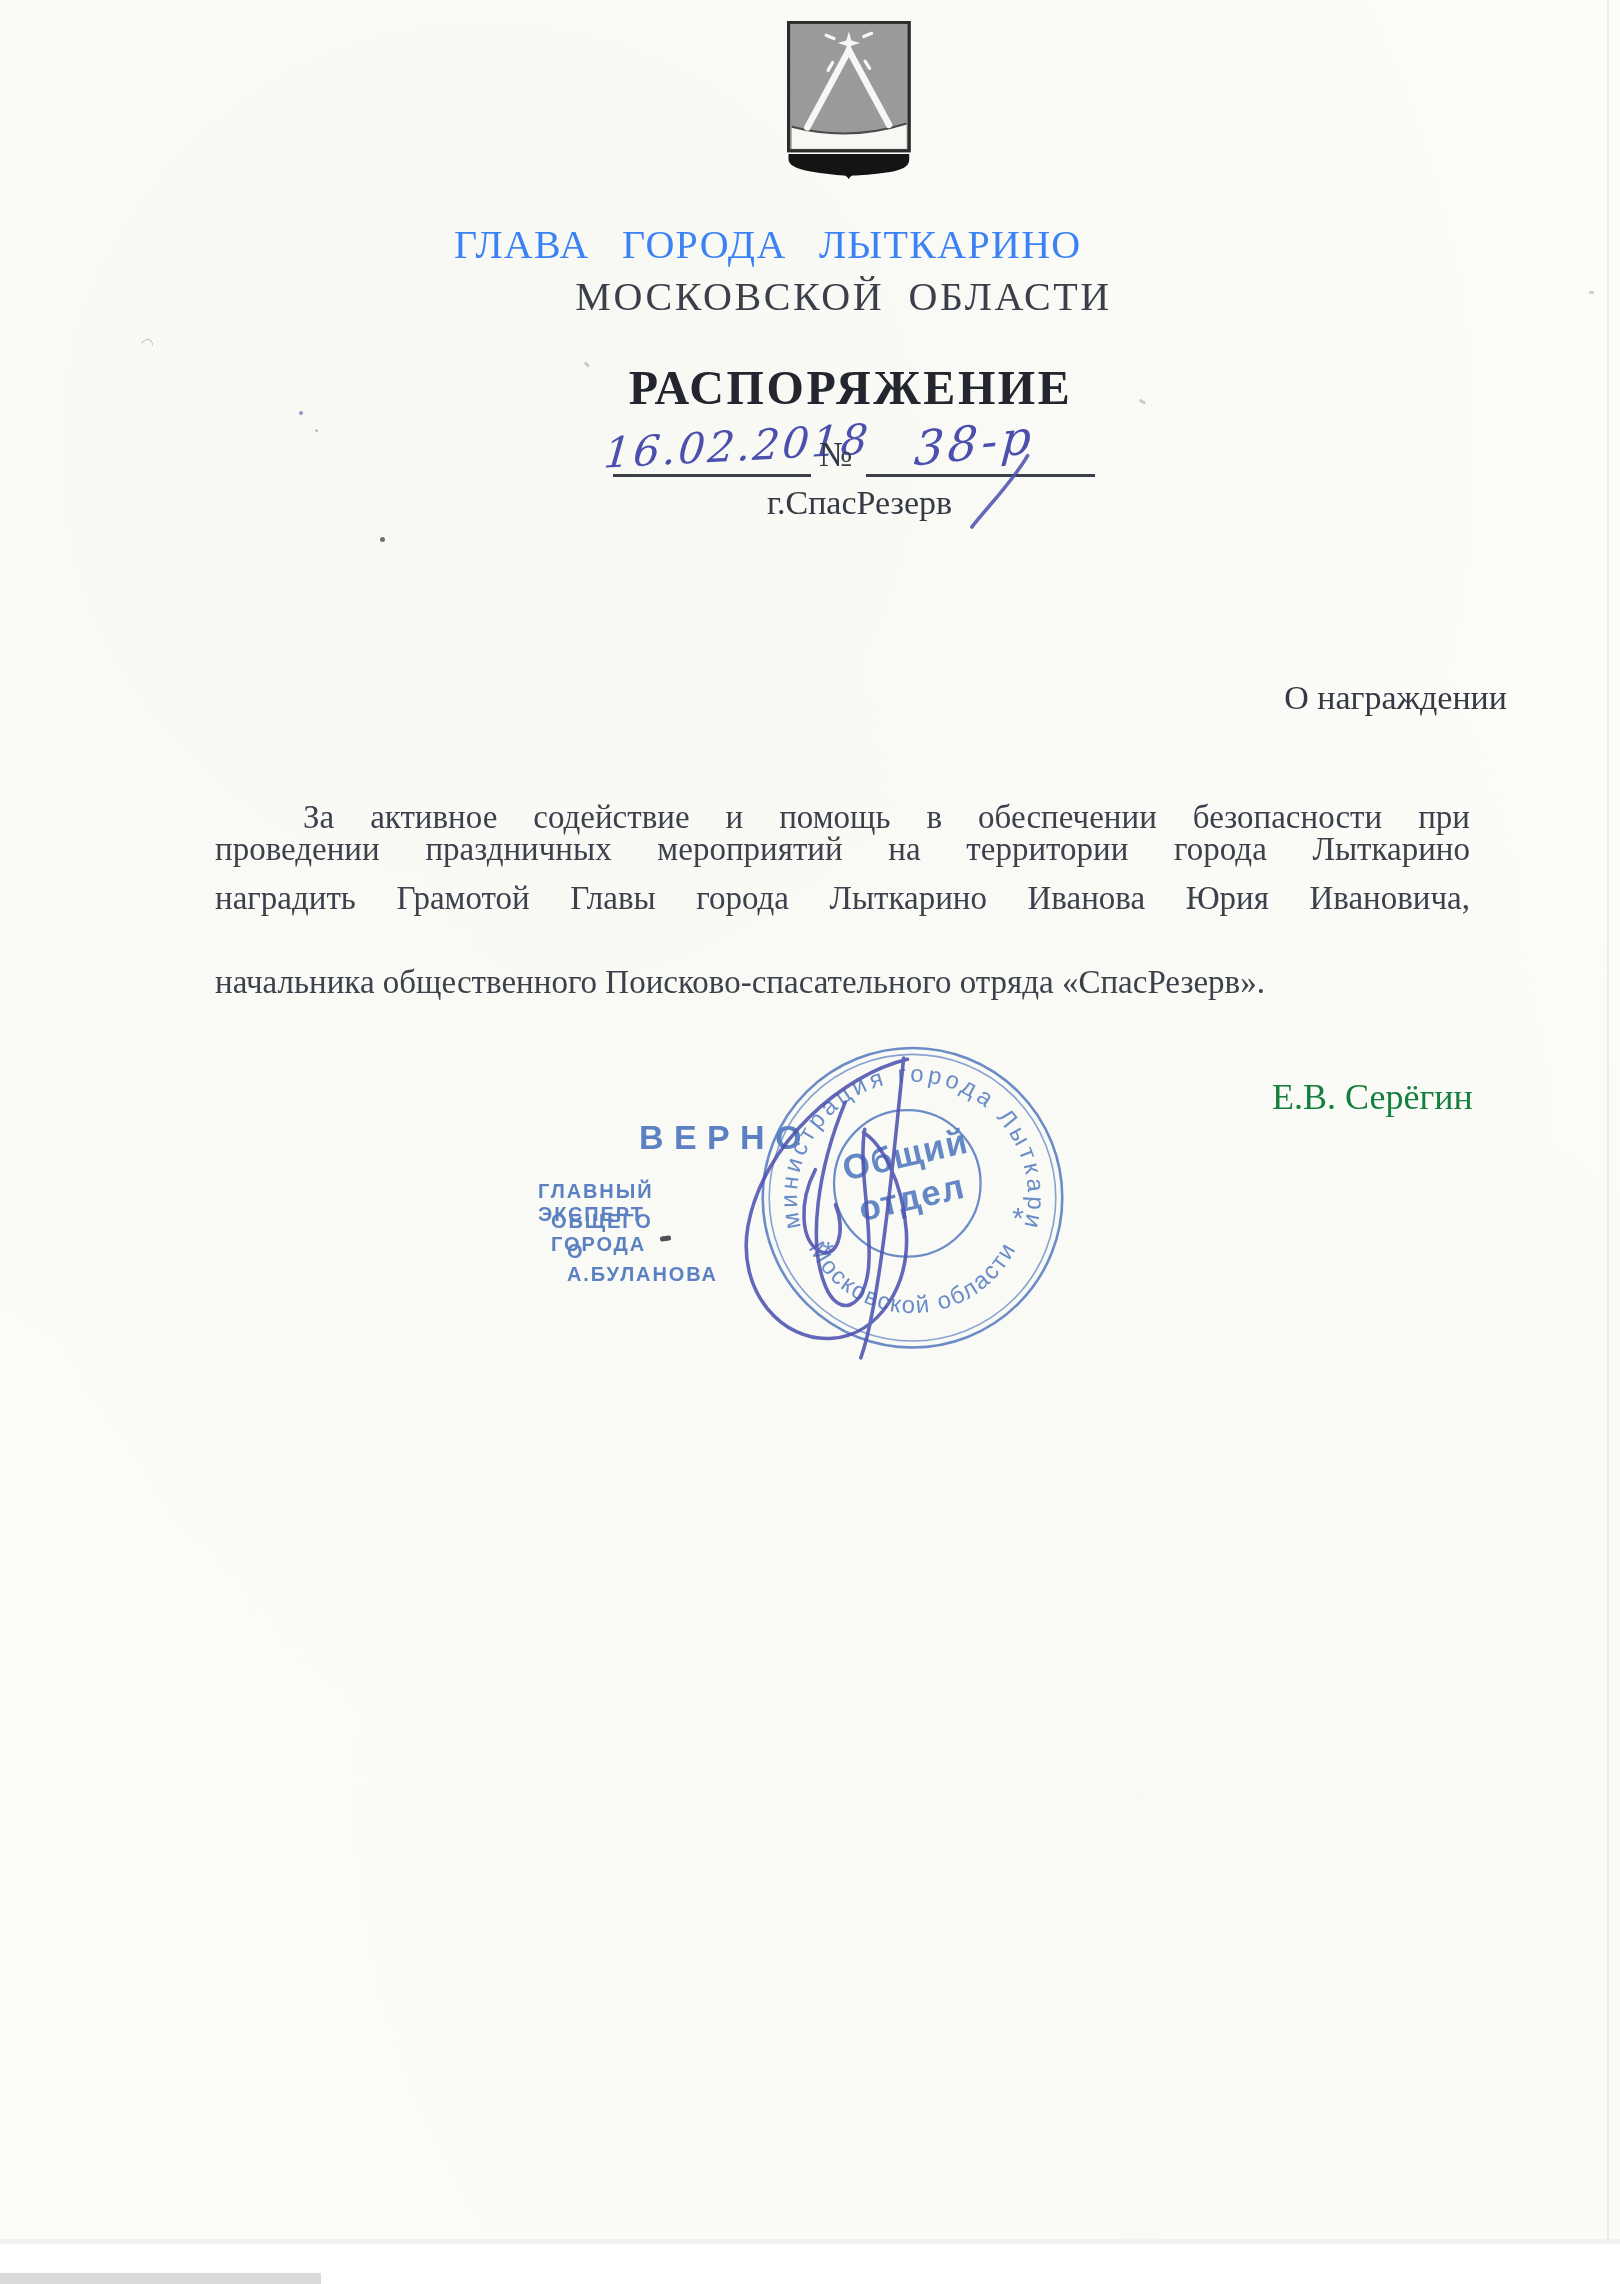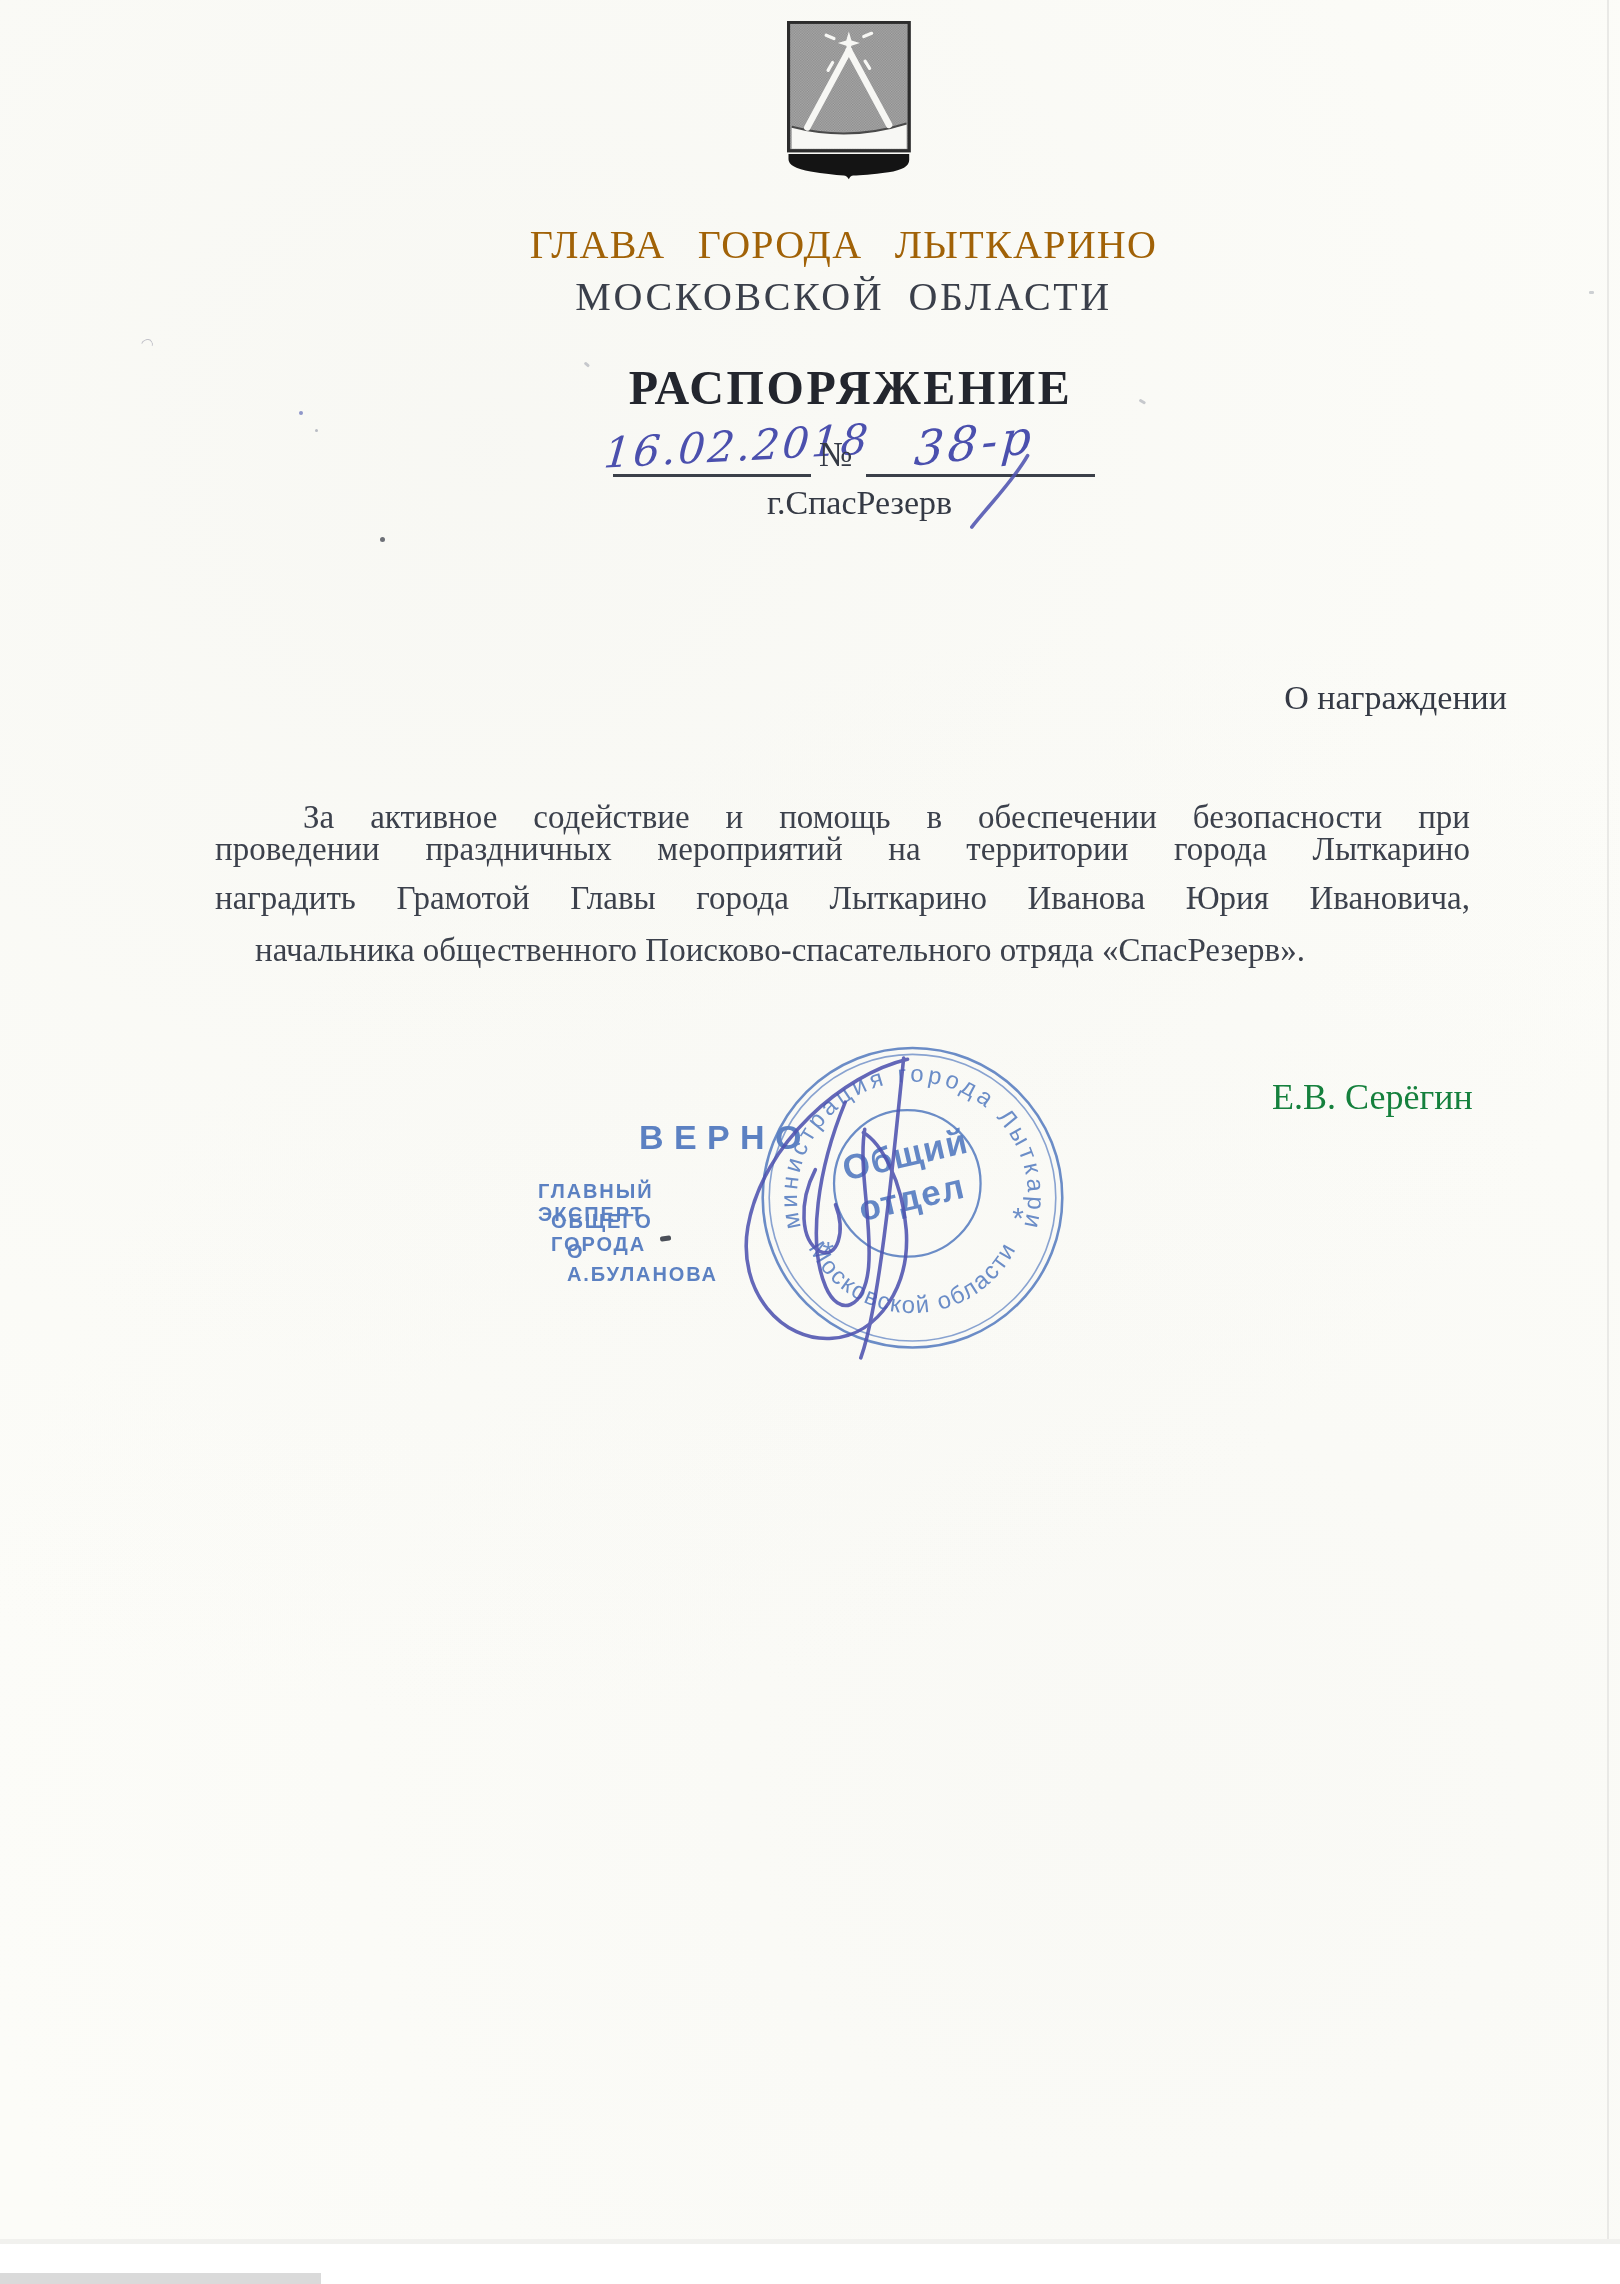--- a/index.html
+++ b/index.html
@@ -7,22 +7,22 @@
         font-family:"Liberation Serif","DejaVu Serif",serif;}
   .paper{position:absolute;left:0;top:0;width:1621px;height:2244px;background:#fcfcf8;
          background-image:radial-gradient(circle at 30% 20%, rgba(240,240,235,.35) 0%, rgba(252,252,248,0) 60%),
                           radial-gradient(circle at 70% 80%, rgba(242,242,238,.3) 0%, rgba(252,252,248,0) 55%);}
   .paper-edge{position:absolute;left:0;top:2239px;width:1621px;height:5.2px;background:#f1f1ee;}
   .scan-right-line{position:absolute;left:1607px;top:0;width:1.9px;height:2239px;background:#e9e9e6;}
   .scan-strip{position:absolute;left:0;top:2273px;width:321px;height:11px;background:#dadada;}
 
   .abs{position:absolute;}
 
-  .org-line1{left:454px;top:221px;width:779px;text-align:center;font-size:40px;
-             letter-spacing:1.3px;word-spacing:21px;color:#a16207;}
+  .org-line1{left:454px;top:221px;width:779px;font-size:40px;
+             letter-spacing:1.3px;word-spacing:21px;color:#3b82f6;}
   .org-line2{left:454px;top:273px;width:779px;text-align:center;font-size:40px;
              letter-spacing:2.6px;word-spacing:11.7px;color:#3a3f4a;}
   .doc-type{left:552px;top:360px;width:597px;text-align:center;font-size:48px;font-weight:bold;
             letter-spacing:2.6px;color:#23262e;}
 
   .hand{font-family:"DejaVu Serif","Liberation Serif",serif;font-style:italic;color:#4b50ae;}
   .hand-date{left:604px;top:423px;width:214px;font-size:42px;letter-spacing:2.6px;
              transform:rotate(-3deg) skewX(-8deg);}
   .numero{left:819px;top:435px;font-size:35px;color:#353a45;}
   .hand-number{left:914px;top:415px;font-size:47px;letter-spacing:3.9px;
@@ -32,21 +32,21 @@
   .rule-number{left:866px;top:474px;width:229px;}
   .place{left:720px;top:484px;width:279px;text-align:center;font-size:34px;color:#353a45;}
 
   .subject{left:209px;top:679px;width:1298px;text-align:right;font-size:34px;color:#353a45;}
 
   .body-line{left:215px;width:1255px;font-size:33px;color:#3c414c;
              text-align:justify;text-align-last:justify;white-space:normal;}
   .bl1{top:779px;text-indent:88px;margin-top:20px;}
   .bl2{top:831px;}
   .bl3{top:880px;}
-  .bl4{top:932px;text-align-last:left;margin-left:40px;}
+  .bl4{top:964px;text-align-last:left;}
 
   .signer{left:1272px;top:1076px;width:214px;font-size:36px;color:#15803d;}
 
   .stampfont{font-family:"Liberation Sans","DejaVu Sans",sans-serif;color:#5c81c2;}
   .verno{left:639px;top:1118px;width:97px;font-size:34px;font-weight:bold;letter-spacing:10.4px;}
   .cert-line{font-size:20px;font-weight:bold;letter-spacing:1.9px;
              text-align:justify;text-align-last:justify;}
   .cl1{left:538px;top:1180px;width:216px;}
   .cl2{left:551px;top:1210px;width:186px;}
   .cl3{left:567px;top:1240px;width:167px;}

